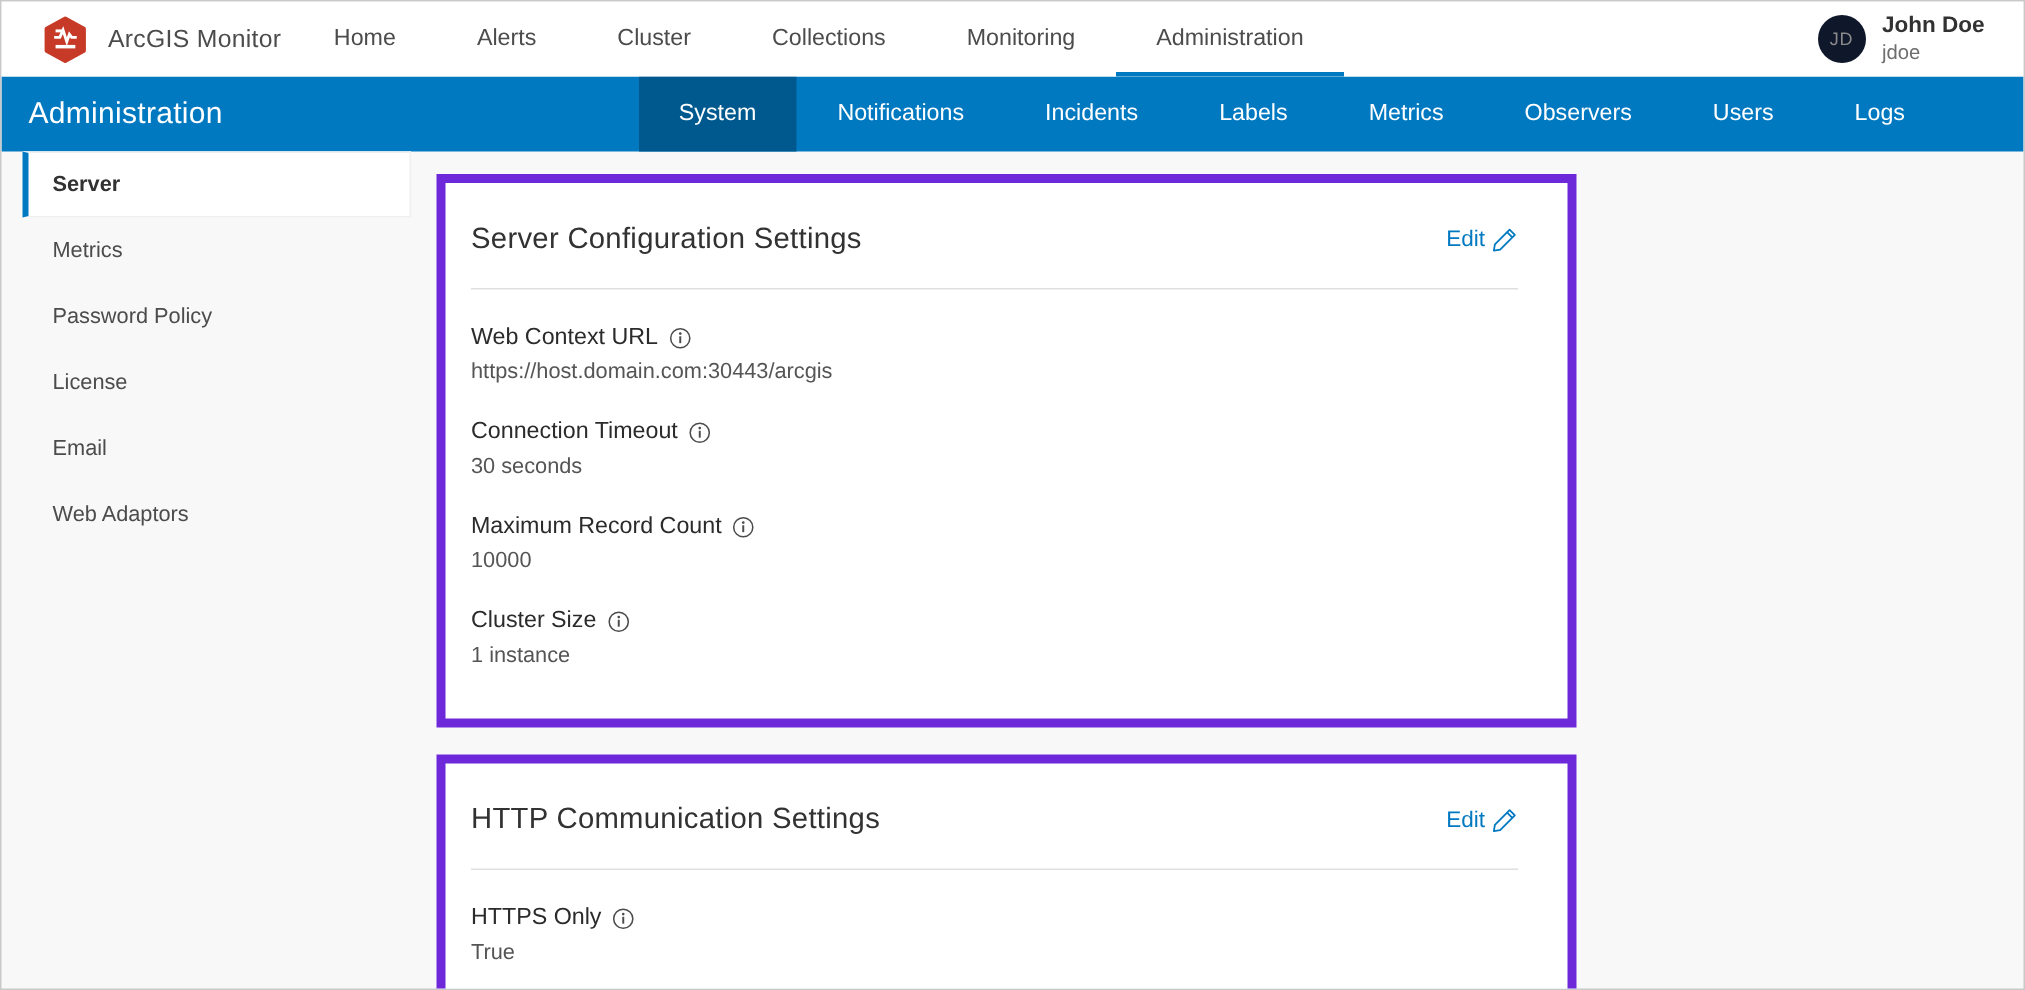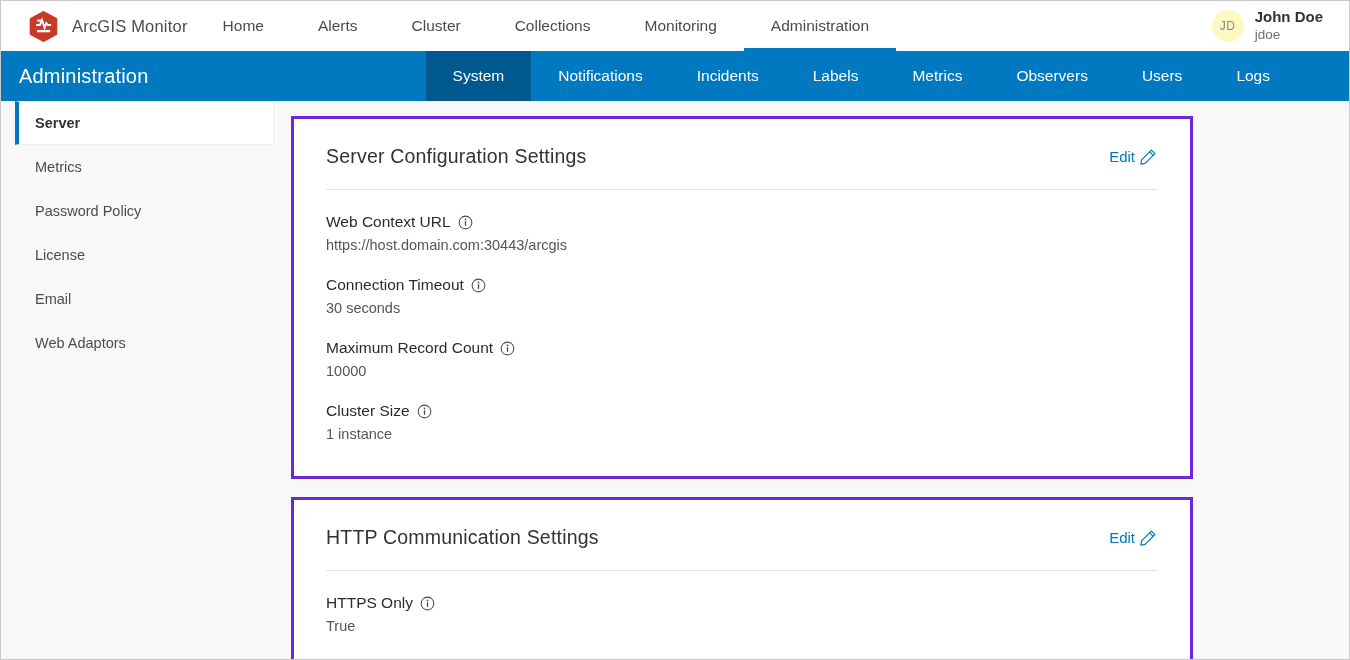--- a/index.html
+++ b/index.html
@@ -18,21 +18,21 @@
   .topnav-item{
     position:relative;display:flex;align-items:center;height:50px;
     padding:0 27px;font-size:15.5px;color:#4c4c4c;cursor:pointer;white-space:nowrap;
     text-decoration:none;
   }
   .topnav-item.active::after{
     content:"";position:absolute;left:0;right:0;bottom:0;height:3px;background:#0079c1;
   }
   .user{margin-left:auto;margin-right:26px;display:flex;align-items:center;gap:11px;cursor:pointer;}
   .avatar{
-    width:32px;height:32px;border-radius:50%;background:#fef9c3;color:#8a8a8a;
+    width:32px;height:32px;border-radius:50%;background:#0f172a;color:#8a8a8a;
     font-size:12px;display:flex;align-items:center;justify-content:center;letter-spacing:.5px;
   }
   .user-text{display:flex;flex-direction:column;line-height:1.25;}
   .user-name{font-size:15px;font-weight:bold;color:#323232;}
   .user-id{font-size:13.5px;color:#6e6e6e;}
   
   .bluebar{height:50px;background:#0079c1;display:flex;align-items:stretch;}
   .bluebar-title{
     align-self:center;margin:0 0 0 18px;font-size:20px;font-weight:400;color:#ffffff;letter-spacing:.2px;
   }
@@ -49,22 +49,22 @@
     box-sizing:border-box;width:259px;margin-left:14px;height:44px;
     display:flex;align-items:center;padding-left:20px;
     font-size:14.5px;color:#4c4c4c;cursor:pointer;
   }
   .side-item.active{
     background:#ffffff;border:1px solid #efefef;border-left:4px solid #0079c1;
     padding-left:16px;font-weight:bold;color:#323232;
   }
   .main{flex:1;padding-top:15px;}
   .card{
-    box-sizing:border-box;width:902px;background:#ffffff;border:3px solid #6d28d9;
-    padding:26px 33px 34px 32px;margin-bottom:18px;
+    box-sizing:border-box;width:760px;background:#ffffff;border:6px solid #6d28d9;
+    padding:26px 33px 34px 17px;margin-bottom:18px;
   }
   .card-header{display:flex;align-items:center;}
   .card-title{margin:0;font-size:19.5px;font-weight:400;color:#323232;letter-spacing:.2px;}
   .edit-link{
     margin-left:auto;display:flex;align-items:center;gap:4px;
     color:#0079c1;font-size:15px;cursor:pointer;text-decoration:none;
   }
   .edit-link svg{display:block;}
   .card-divider{border:none;border-top:1px solid #dfdfdf;margin:21px 0 0 0;}
   .field{margin-top:23px;}

